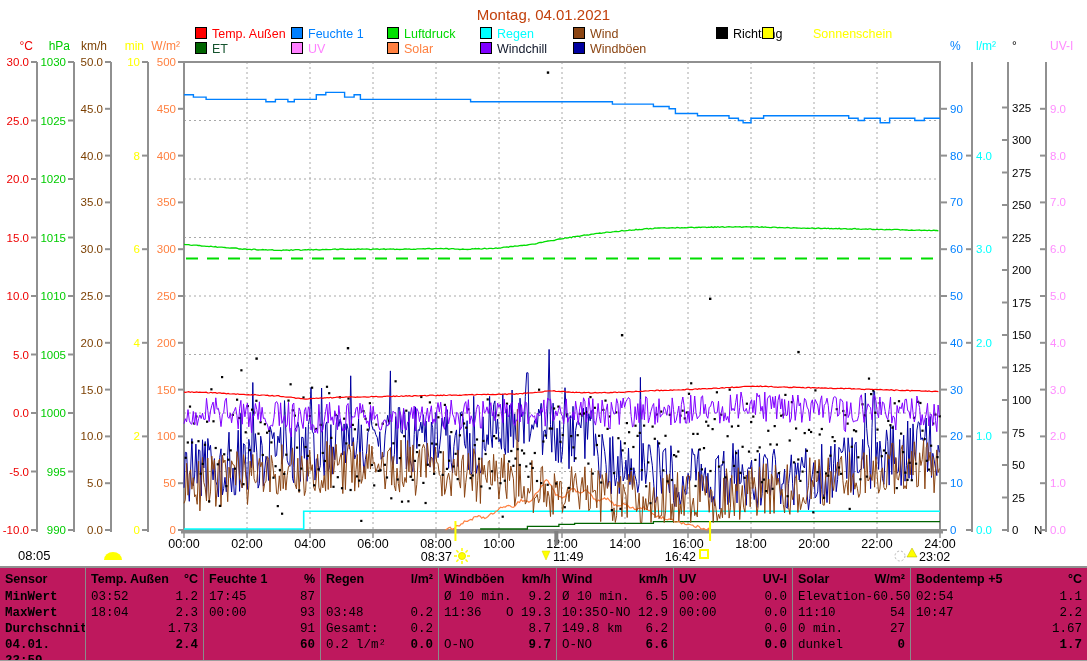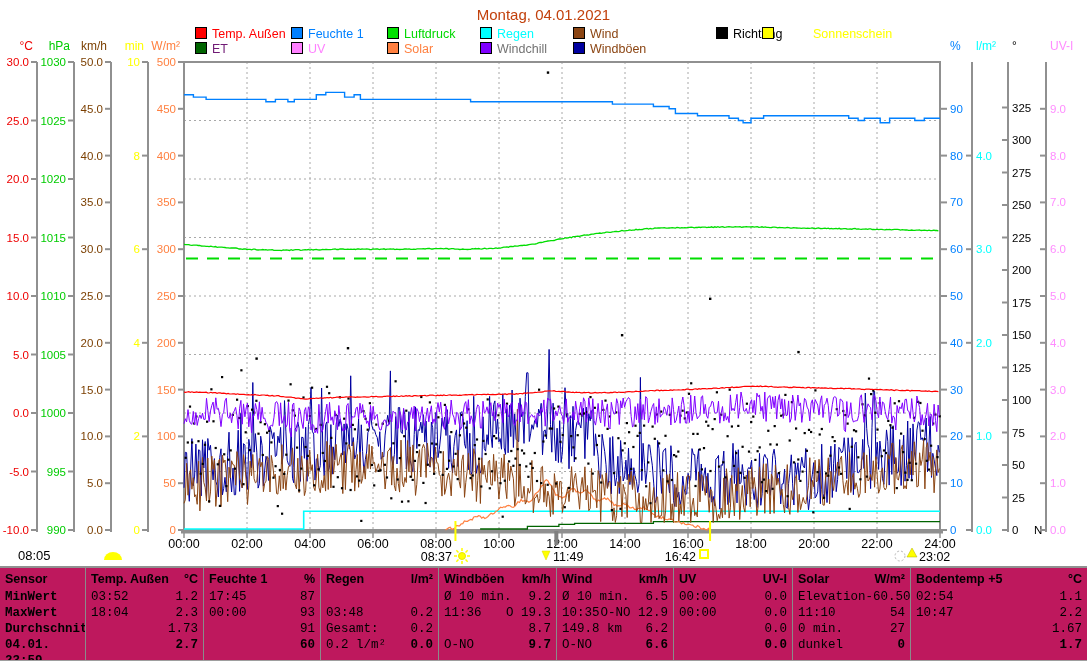--- a/index.html
+++ b/index.html
@@ -29,24 +29,24 @@
 <div class="stage">
   <div class="page-title">Montag, 04.01.2021</div>
   <div class="legend" id="legend">
       <div class="legend-item" style="left: 195px; top: 0px;"><span class="legend-swatch" style="background: rgb(255, 0, 0);"></span><span style="color: rgb(255, 0, 0);">Temp. Außen</span></div>
       <div class="legend-item" style="left: 291px; top: 0px;"><span class="legend-swatch" style="background: rgb(0, 128, 255);"></span><span style="color: rgb(0, 128, 255);">Feuchte 1</span></div>
       <div class="legend-item" style="left: 387px; top: 0px;"><span class="legend-swatch" style="background: rgb(0, 224, 0);"></span><span style="color: rgb(0, 216, 0);">Luftdruck</span></div>
       <div class="legend-item" style="left: 480px; top: 0px;"><span class="legend-swatch" style="background: rgb(0, 255, 255);"></span><span style="color: rgb(0, 255, 255);">Regen</span></div>
       <div class="legend-item" style="left: 573px; top: 0px;"><span class="legend-swatch" style="background: rgb(139, 69, 19);"></span><span style="color: rgb(139, 69, 19);">Wind</span></div>
       <div class="legend-item" style="left: 668px; top: 0px; padding-left: 48px;"><span class="legend-swatch" style="background: rgb(0, 0, 0);"></span><span style="color: rgb(0, 0, 0);">Richtung</span></div>
       <div class="legend-item" style="left: 762px; top: 0px;"><span class="legend-swatch" style="background: rgb(255, 255, 0);"></span><span style="color: rgb(255, 255, 0); margin-left: 34px;">Sonnenschein</span></div>
-      <div class="legend-item" style="left: 195px; top: 15px;"><span class="legend-swatch" style="background: rgb(0, 100, 0);"></span><span style="color: #701a75;">ET</span></div>
+      <div class="legend-item" style="left: 195px; top: 15px;"><span class="legend-swatch" style="background: rgb(0, 100, 0);"></span><span style="color: #14532d;">ET</span></div>
       <div class="legend-item" style="left: 291px; top: 15px;"><span class="legend-swatch" style="background: rgb(255, 128, 255);"></span><span style="color: rgb(255, 128, 255);">UV</span></div>
       <div class="legend-item" style="left: 387px; top: 15px;"><span class="legend-swatch" style="background: rgb(255, 128, 64);"></span><span style="color: rgb(255, 128, 64);">Solar</span></div>
-      <div class="legend-item" style="left: 480px; top: 15px;"><span class="legend-swatch" style="background: rgb(128, 0, 255);"></span><span style="color: #737373;">Windchill</span></div>
+      <div class="legend-item" style="left: 480px; top: 15px;"><span class="legend-swatch" style="background: rgb(128, 0, 255);"></span><span style="color: #0f172a;">Windchill</span></div>
       <div class="legend-item" style="left: 573px; top: 15px;"><span class="legend-swatch" style="background: rgb(0, 0, 160);"></span><span style="color: rgb(139, 69, 19);">Windböen</span></div>
     </div>
   <svg id="wx-svg" width="1087" height="542" viewBox="0 26 1087 542">
       <g>
         <line x1="184" y1="120.5" x2="940" y2="120.5" stroke="#a8a8a8" stroke-width="1" stroke-dasharray="2 3"></line>
         <line x1="184" y1="179" x2="940" y2="179" stroke="#a8a8a8" stroke-width="1" stroke-dasharray="2 3"></line>
         <line x1="184" y1="237.5" x2="940" y2="237.5" stroke="#a8a8a8" stroke-width="1" stroke-dasharray="2 3"></line>
         <line x1="184" y1="296" x2="940" y2="296" stroke="#a8a8a8" stroke-width="1" stroke-dasharray="2 3"></line>
         <line x1="184" y1="354.5" x2="940" y2="354.5" stroke="#a8a8a8" stroke-width="1" stroke-dasharray="2 3"></line>
         <line x1="184" y1="413" x2="940" y2="413" stroke="#a8a8a8" stroke-width="1" stroke-dasharray="2 3"></line>
@@ -719,21 +719,21 @@
         <div class="trow">
           <span class="lbl">18:04</span>
           <span class="val">2.3</span>
         </div>
         <div class="trow">
           <span class="lbl"></span>
           <span class="val">1.73</span>
         </div>
         <div class="trow">
           <span class="lbl"></span>
-          <span class="val bold">2.7</span>
+          <span class="val bold">2.4</span>
         </div>
       </div>
       <div class="tcol" style="width: 117px;">
         <div class="thead">
           <span>Feuchte 1</span>
           <span>%</span>
         </div>
         <div class="trow">
           <span class="lbl">17:45</span>
           <span class="val">87</span>

